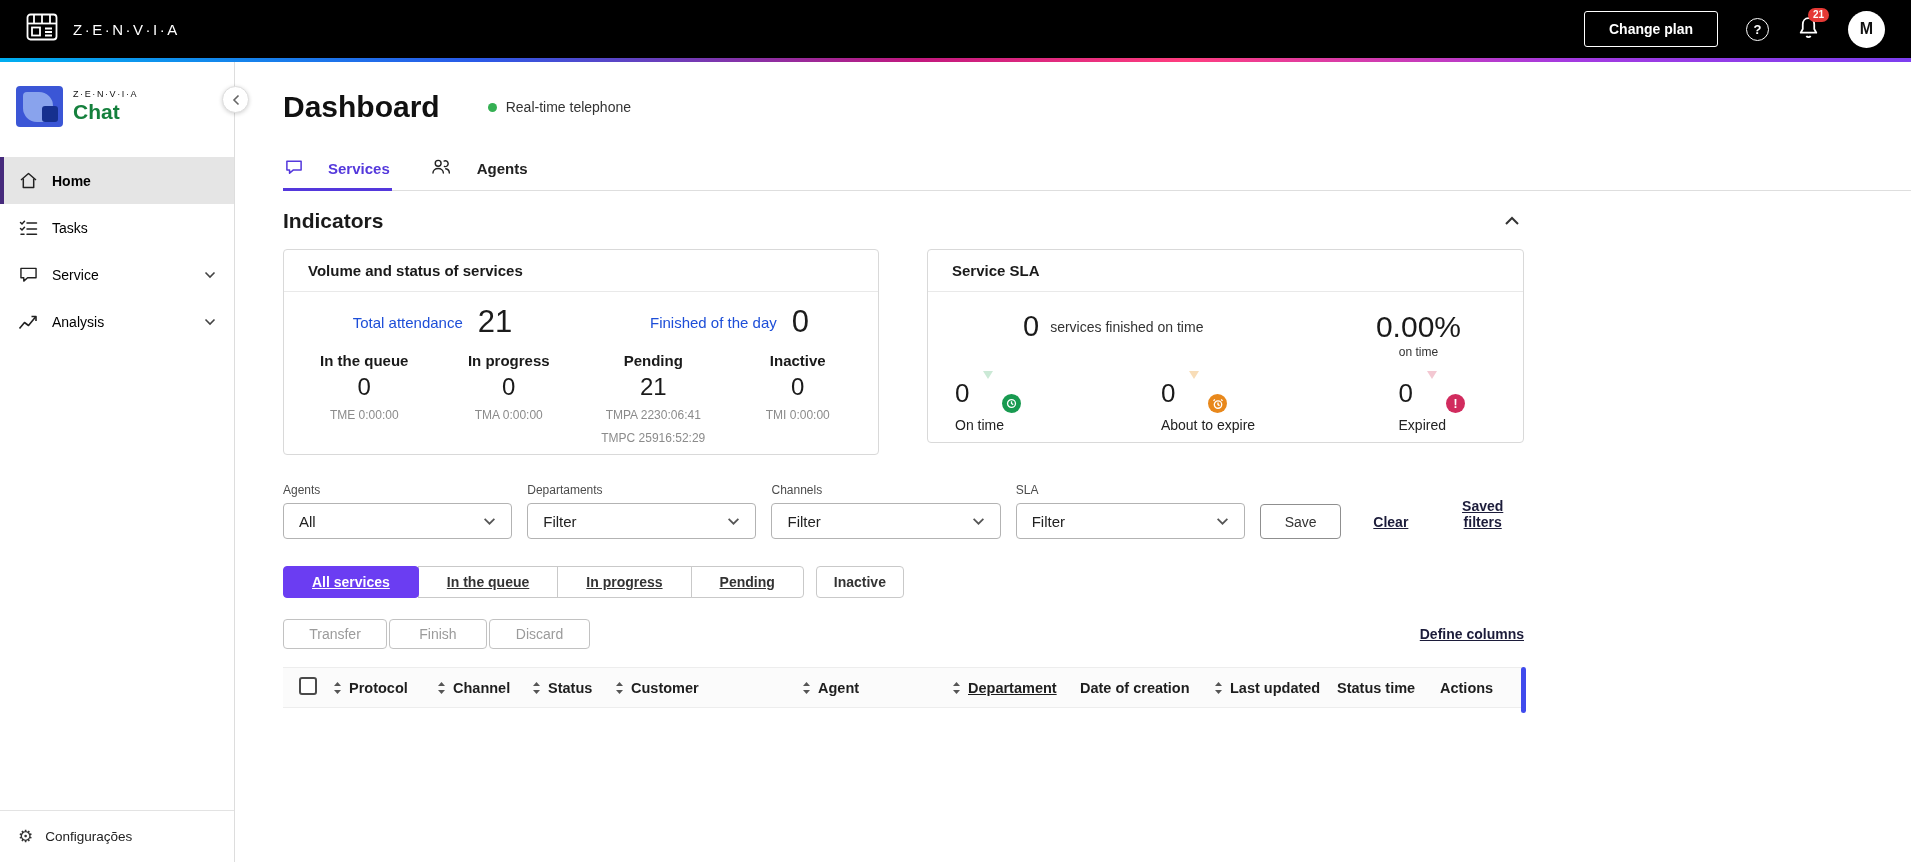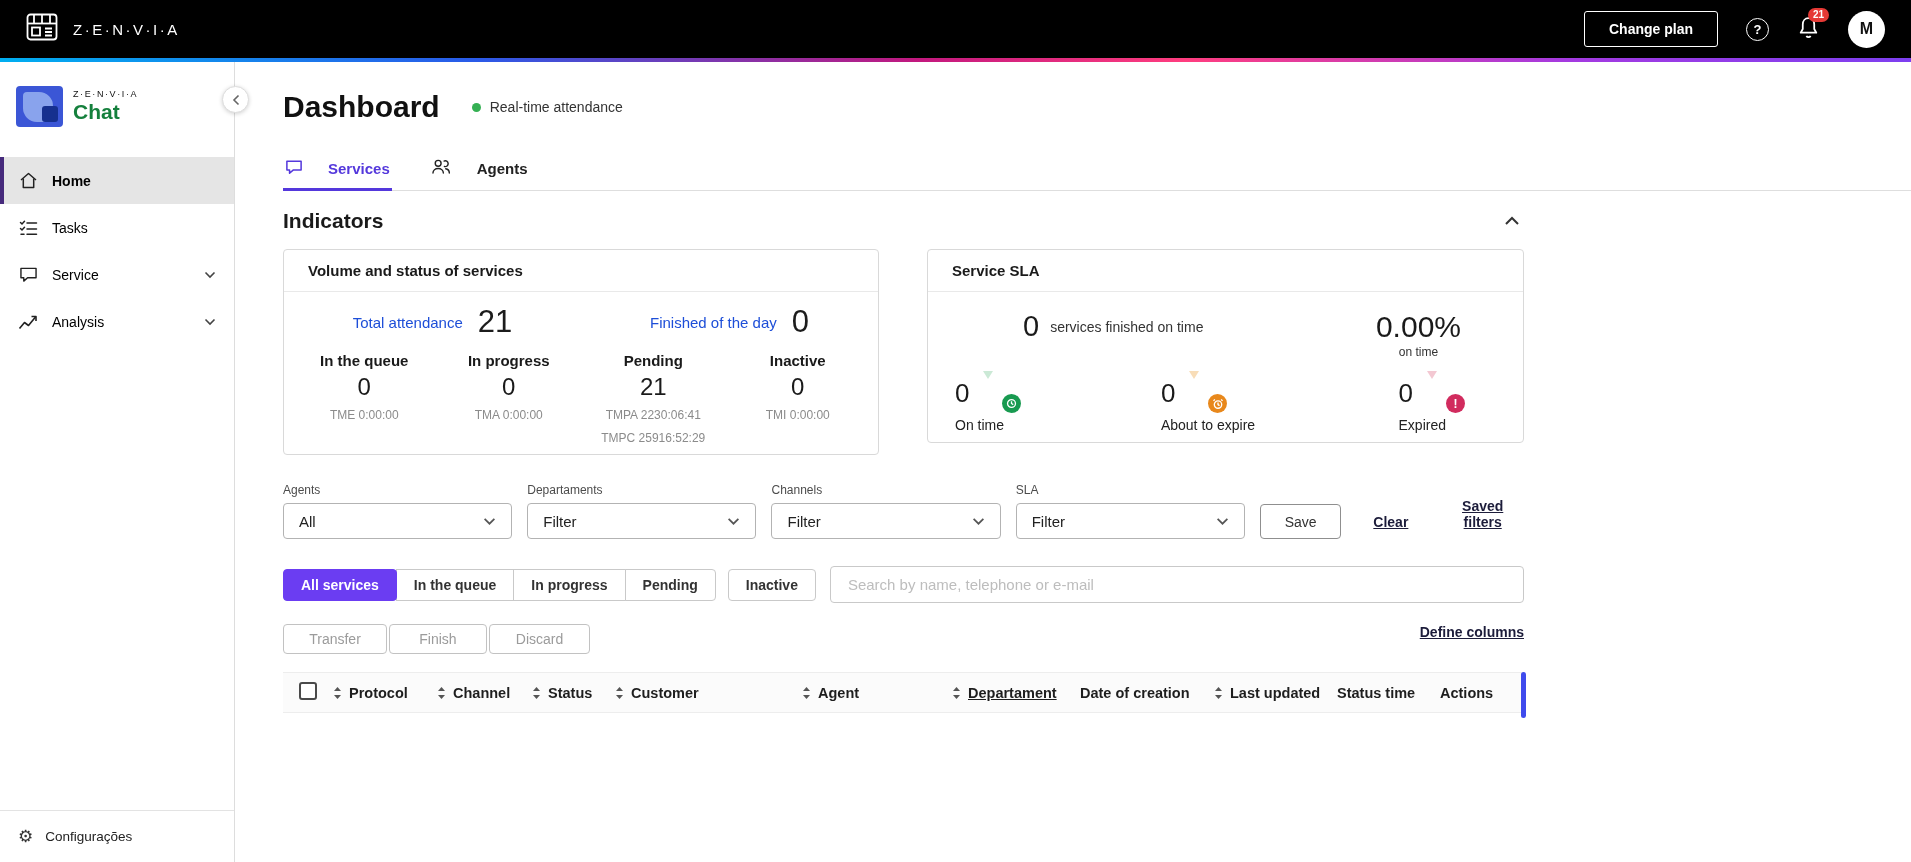--- a/index.html
+++ b/index.html
@@ -37,21 +37,21 @@
   .nav-item .nav-ic { width:20px; display:flex; justify-content:center; }
   .nav-item.active { background:#e5e5e5; font-weight:700; }
   .nav-item.active::before { content:''; position:absolute; left:0; top:0; bottom:0; width:4px; background:#462a7c; }
   .nav-chevron { margin-left:auto; display:flex; }
   .sidebar-footer { border-top:1px solid #e3e3e3; padding:17px 18px; display:flex; align-items:center; gap:12px; font-size:13.5px; color:#222; cursor:pointer; }
   .gear-glyph { font-size:17px; color:#333; line-height:1; }
 
   
   .main { flex:1; padding:28px 0 0 48px; position:relative; overflow:hidden; }
   .content { width:1241px; }
-  .dash-header { display:flex; align-items:center; gap:32px; }
+  .dash-header { display:flex; align-items:center; gap:48px; }
   .dash-title { font-size:30px; font-weight:700; color:#111; }
   .monitoring { display:flex; align-items:center; gap:9px; font-size:14px; color:#333; }
   .green-dot { width:9px; height:9px; border-radius:50%; background:#35b053; }
 
   .tabs-row { display:flex; gap:36px; margin-top:26px; border-bottom:1px solid #dedede; }
   .tab { display:flex; align-items:center; gap:25px; padding:8px 2px 12px; font-size:15px; font-weight:700; color:#222; cursor:pointer; position:relative; }
   .tab.active { color:#5438dc; }
   .tab.active::after { content:''; position:absolute; left:0; right:0; bottom:-1px; height:3px; background:#5438dc; }
 
   .indicators-header { display:flex; justify-content:space-between; align-items:center; margin-top:18px; width:1241px; }
@@ -100,30 +100,30 @@
   .filter-label { font-size:12px; color:#4c4c4c; margin-bottom:6px; }
   .select { height:36px; border:1px solid #b3b3b3; border-radius:4px; display:flex; align-items:center; justify-content:space-between; padding:0 15px; font-size:15px; color:#222; background:#fff; cursor:pointer; }
   .save-btn { height:35px; width:82px; border:1px solid #8f8f8f; background:#fff; border-radius:4px; font-size:14px; color:#333; cursor:pointer; }
   .text-link { font-size:14px; font-weight:700; color:#1c1c3a; text-decoration:underline; cursor:pointer; background:none; border:none; padding:0; }
   .link-clear { margin:0 0 9px 32px; }
   .link-saved { margin:0 0 9px 33px; }
 
   
   .service-row { display:flex; margin-top:27px; align-items:center; width:1241px; }
   .seg-group { display:flex; }
-  .seg { height:32px; padding:0 17px; border:1px solid #c9c9c9; background:#fff; font-size:14px; font-weight:700; color:#333; display:flex; align-items:center; cursor:pointer; margin-left:-1px; white-space:nowrap; }
+  .seg { height:32px; padding:0 28px; border:1px solid #c9c9c9; background:#fff; font-size:14px; font-weight:700; color:#333; display:flex; align-items:center; cursor:pointer; margin-left:-1px; white-space:nowrap;text-decoration:underline; }
   .seg:first-child { margin-left:0; border-radius:4px 0 0 4px; }
   .seg:last-child { border-radius:0 4px 4px 0; }
   .seg.active { background:#6b3df2; border-color:#6b3df2; color:#fff; border-radius:4px; z-index:1; }
   .seg-alone { margin-left:12px; height:32px; padding:0 17px; border:1px solid #c9c9c9; border-radius:4px; background:#fff; font-size:14px; font-weight:700; color:#333; display:flex; align-items:center; cursor:pointer; }
   .search-input { margin-left:14px; flex:1; height:37px; border:1px solid #c9c9c9; border-radius:4px; padding:0 17px; font-size:15px; font-family:inherit; color:#333; outline:none; }
   .search-input::placeholder { color:#bdbdbd; }
 
   
-  .bulk-row { display:flex; margin-top:21px; align-items:flex-start; width:1241px; }
+  .bulk-row { display:flex; margin-top:21px; align-items:center; width:1241px; }
   .bulk-btn { height:30px; border:1px solid #c2c2c2; border-radius:4px; background:#fff; color:#9b9b9b; font-size:14px; margin-right:2px; cursor:pointer; }
   .bulk-transfer { width:104px; } .bulk-finish { width:98px; } .bulk-discard { width:101px; }
   .define-link { margin-left:auto; }
 
   
   .table-wrap { margin-top:18px; width:1241px; position:relative; }
   .thead { display:flex; align-items:center; height:41px; background:#fbfbfb; border-top:1px solid #ededed; border-bottom:1px solid #ededed; }
   .th { display:flex; align-items:center; gap:7px; font-weight:700; font-size:14.5px; color:#1e1e1e; cursor:pointer; }
   .th.nosort { cursor:default; }
   .col-check { width:50px; padding-left:16px; }
@@ -242,21 +242,21 @@
         <path d="M6.5 1.5 L2 6 L6.5 10.5"></path>
       </svg>
   </button>
 
   <main class="main">
     <div class="content">
       <div class="dash-header">
         <h1 class="dash-title">Dashboard</h1>
         <div class="monitoring">
           <span class="green-dot"></span>
-          <span>Real-time attendance</span>
+          <span>Real-time telephone</span>
         </div>
       </div>
     </div>
 
     <div class="tabs-row">
       <div class="tab active">
         <span>
           <svg width="18" height="16" viewBox="0 0 20 18" fill="none" stroke="#5438dc" stroke-width="1.7" stroke-linejoin="round">
             <path d="M2 2.5 h16 v10 h-9 l-4 3.5 v-3.5 h-3 z"></path>
           </svg>
@@ -426,21 +426,20 @@
       </div>
 
       <div class="service-row">
         <div class="seg-group">
           <button class="seg active">All services</button>
           <button class="seg">In the queue</button>
           <button class="seg">In progress</button>
           <button class="seg">Pending</button>
         </div>
         <button class="seg-alone">Inactive</button>
-        <input class="search-input" type="text" placeholder="Search by name, telephone or e-mail" style="">
       </div>
 
       <div class="bulk-row">
         <button class="bulk-btn bulk-transfer">Transfer</button>
         <button class="bulk-btn bulk-finish">Finish</button>
         <button class="bulk-btn bulk-discard">Discard</button>
         <button class="text-link define-link">Define columns</button>
       </div>
 
       <div class="table-wrap">

